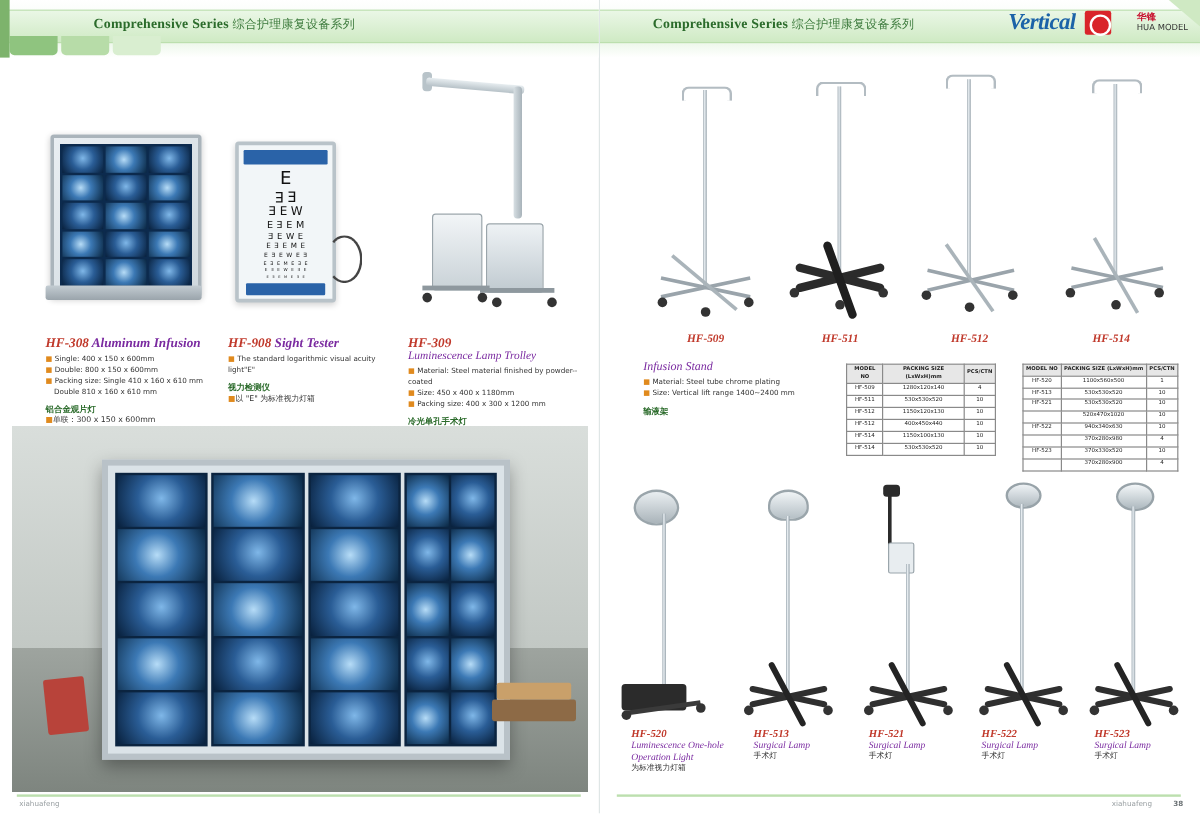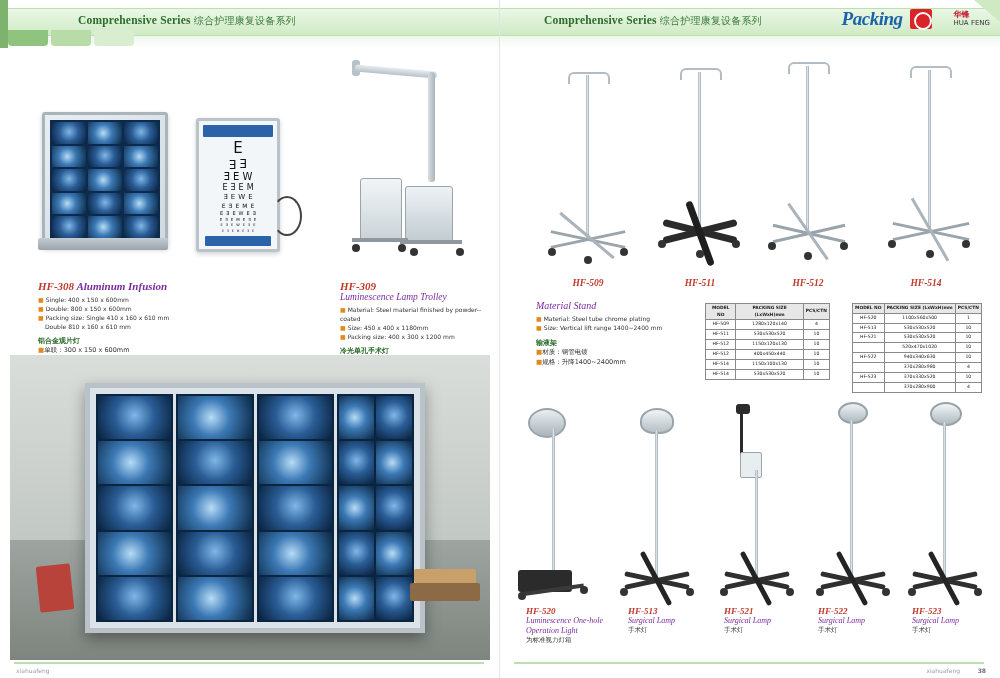--- a/index.html
+++ b/index.html
@@ -266,20 +266,33 @@
       </div>
       <div class="cn-head" style="margin-top:5px;">铝合金观片灯</div>
       <div class="cn">
         <div><span class="bullet" style="color:#e08a1e;">■</span><span>单联：300 x 150 x 600mm</span></div>
         <div><span class="bullet" style="color:#e08a1e;">■</span><span>双联：800 x 150 x 600mm</span></div>
         <div><span class="bullet" style="color:#e08a1e;">■</span><span>包装尺寸：单联：410 x 160 x 610mm</span></div>
         <div style="padding-left:7px;"><span>双联：810 x 160 x 610mm</span></div>
       </div>
     </div>
 
+    <div style="position:absolute;left:190px;top:280px;width:145px;">
+      <div class="prod-title">
+        <span class="code">HF-908</span>
+        <span>Sight Tester</span>
+      </div>
+      <div class="spec" style="margin-top:3px;">
+        <div><span class="bullet">■</span><span>The standard logarithmic visual acuity light"E"</span></div>
+      </div>
+      <div class="cn-head" style="margin-top:5px;">视力检测仪</div>
+      <div class="cn">
+        <div><span class="bullet" style="color:#e08a1e;">■</span><span>以 "E" 为标准视力灯箱</span></div>
+      </div>
+    </div>
 
     <div style="position:absolute;left:340px;top:280px;width:150px;">
       <div class="prod-title">
         <span class="code">HF-309</span>
       </div>
       <div class="prod-sub">Luminescence Lamp Trolley</div>
       <div class="spec" style="margin-top:3px;">
         <div><span class="bullet">■</span><span>Material: Steel material finished by powder--coated</span></div>
         <div><span class="bullet">■</span><span>Size: 450 x 400 x 1180mm</span></div>
         <div><span class="bullet">■</span><span>Packing size: 400 x 300 x 1200 mm</span></div>
@@ -344,26 +357,26 @@
   <div class="half right">
 
     <div class="hdr">
       <div class="greenbar"></div>
       <div class="corner-dec"></div>
       <div class="hdr-title" style="left:44px;">
         <span>Comprehensive Series</span>
         <span class="cn">综合护理康复设备系列</span>
       </div>
       <div class="logo">
-        <div class="logo-word">Packing</div>
+        <div class="logo-word">Vertical</div>
         <div class="logo-cn">
           <div class="logo-mark"></div>
           <div class="logo-cn-text">
             <b>华锋</b>
-            <span>HUA FENG</span>
+            <span>HUA MODEL</span>
           </div>
         </div>
       </div>
     </div>
 
     <div class="pole" style="left:86px;top:75px;width:3px;height:165px;"></div>
     <div style="position:absolute;left:68px;top:72px;width:38px;height:10px;border:2px solid #b3bcc2;border-bottom:none;border-radius:6px 6px 0 0;"></div>
     <div style="position:absolute;left:50px;top:238px;width:76px;height:3px;background:#9aa4ab;transform:rotate(-12deg);"></div>
     <div style="position:absolute;left:50px;top:238px;width:76px;height:3px;background:#9aa4ab;transform:rotate(12deg);"></div>
     <div style="position:absolute;left:52px;top:234px;width:70px;height:3px;background:#aab4ba;transform:rotate(40deg);"></div>
@@ -397,30 +410,26 @@
     <div class="caster" style="left:388px;top:240px;"></div>
     <div class="caster" style="left:462px;top:240px;"></div>
     <div class="caster" style="left:426px;top:250px;"></div>
 
     <div class="rcap" style="left:50px;top:278px;width:76px;">HF-509</div>
     <div class="rcap" style="left:162px;top:278px;width:76px;">HF-511</div>
     <div class="rcap" style="left:270px;top:278px;width:76px;">HF-512</div>
     <div class="rcap" style="left:388px;top:278px;width:76px;">HF-514</div>
 
     <div style="position:absolute;left:36px;top:300px;width:160px;">
-      <div class="prod-sub" style="font-size:10px;">Material Stand</div>
+      <div class="prod-sub" style="font-size:10px;">Infusion Stand</div>
       <div class="spec" style="margin-top:3px;">
         <div><span class="bullet">■</span><span>Material: Steel tube chrome plating</span></div>
         <div><span class="bullet">■</span><span>Size: Vertical lift range 1400~2400 mm</span></div>
       </div>
       <div class="cn-head" style="margin-top:6px;">输液架</div>
-      <div class="cn">
-        <div><span class="bullet" style="color:#e08a1e;">■</span><span>材质：钢管电镀</span></div>
-        <div><span class="bullet" style="color:#e08a1e;">■</span><span>规格：升降1400~2400mm</span></div>
-      </div>
     </div>
 
     <table class="spec" style="position:absolute;left:205px;top:303px;width:125px;">
       <thead>
         <tr>
           <th>MODEL NO</th>
           <th>PACKING SIZE
 (LxWxH)mm</th>
           <th>PCS/CTN</th>
         </tr>

